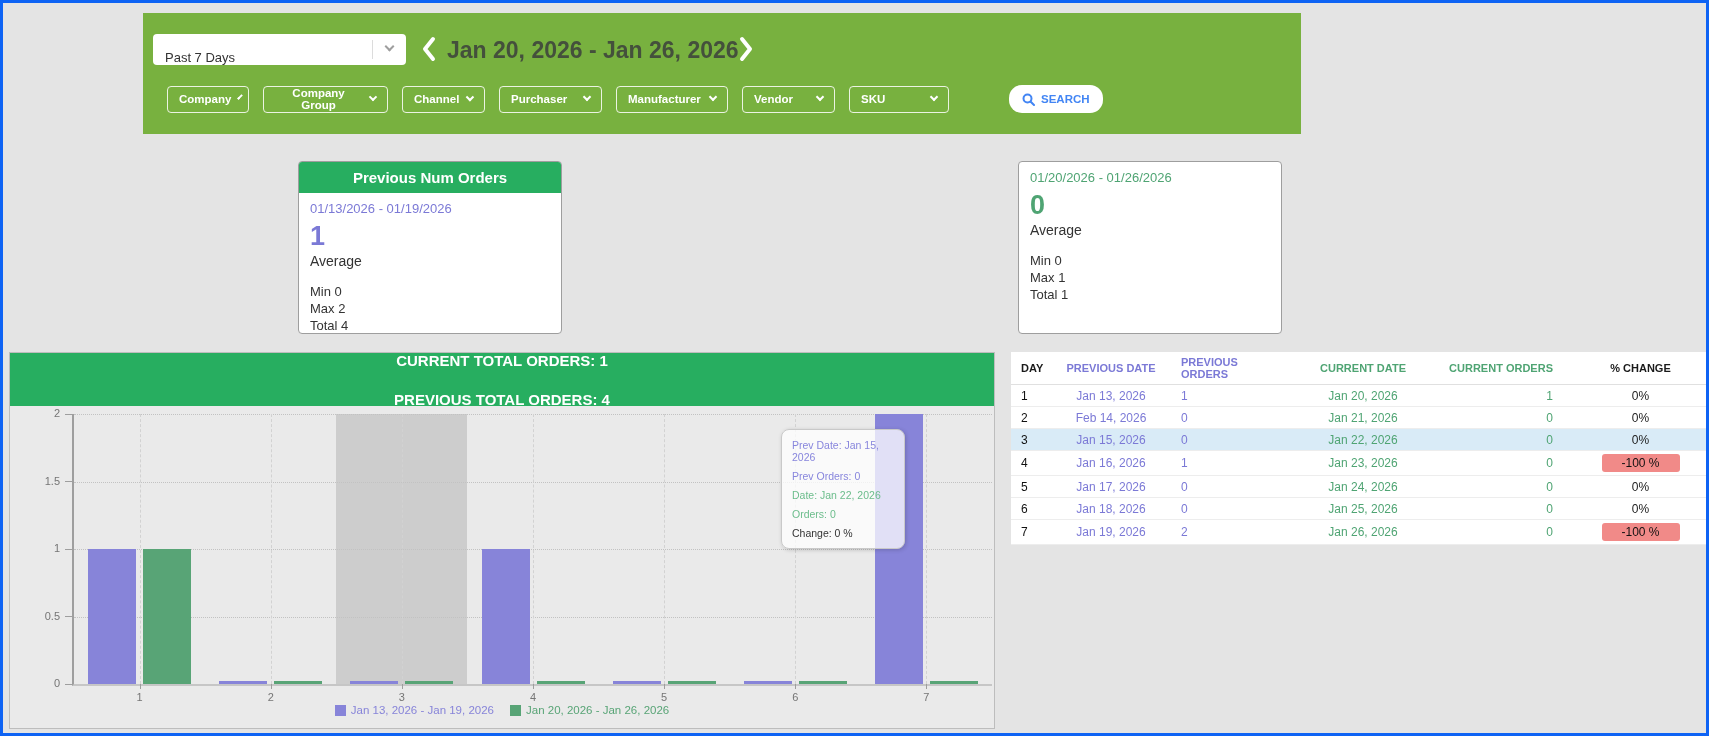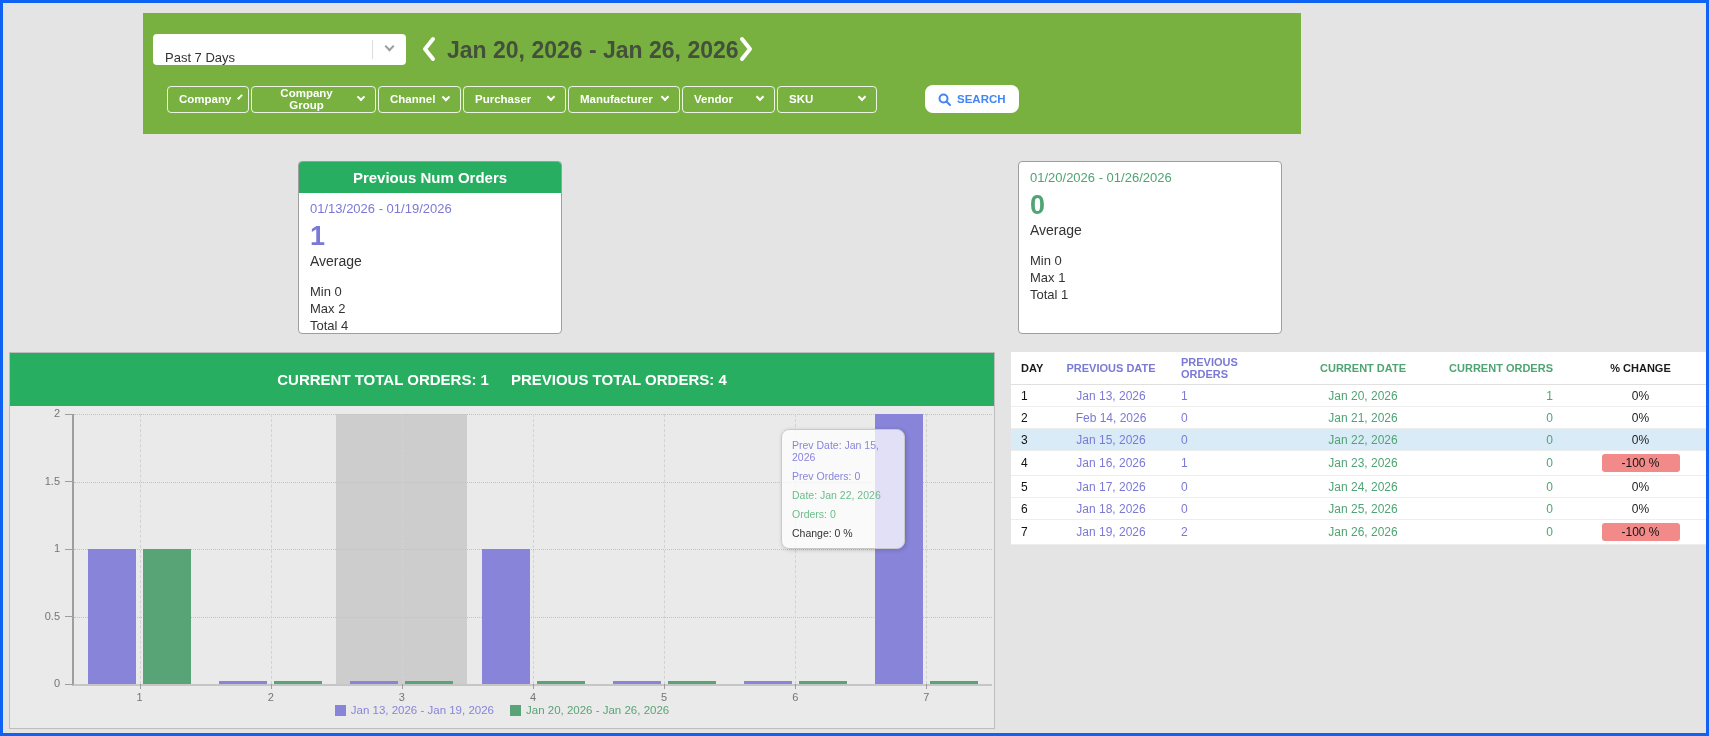--- a/index.html
+++ b/index.html
@@ -17,41 +17,41 @@
   .sel-chev{position:absolute;right:13px;top:13px;color:#9E9E9E}
   .nav-arrow{position:absolute;top:22px;width:22px;height:28px;background:none;border:none;cursor:pointer;
     display:flex;align-items:center;justify-content:center}
   .nav-prev{left:274px}
   .nav-next{left:592px}
   .date-range{position:absolute;left:304px;top:24px;font-size:23px;font-weight:bold;color:#44503C;white-space:nowrap}
   .filters-row{position:absolute;left:24px;top:72px;display:flex;align-items:center}
   .filters{display:flex;align-items:center}
   .filter-btn{height:27px;border:1px solid rgba(255,255,255,.85);border-radius:4px;background:transparent;color:#fff;
     font-weight:bold;font-size:11.5px;display:flex;align-items:center;justify-content:space-between;
-    padding:0 11px;margin-right:2px;cursor:pointer;font-family:inherit}
+    padding:0 11px;margin-right:14px;cursor:pointer;font-family:inherit}
   .filter-btn .chev{width:6px;height:6px;margin-left:8px}
-  .search-btn{height:28px;margin-left:46px;background:#fff;border:none;border-radius:8px;color:#4285F4;font-weight:bold;
+  .search-btn{height:28px;margin-left:46px;background:#fff;border:none;border-radius:13px;color:#4285F4;font-weight:bold;
     font-size:11.5px;display:flex;align-items:center;gap:6px;padding:0 13px;cursor:pointer;font-family:inherit}
 
   
   .card{position:absolute;top:158px;width:264px;height:173px;background:#fff;border:1px solid #9E9E9E;border-radius:4px;overflow:hidden}
   .card-prev{left:295px}
   .card-cur{left:1015px}
   .card-head{height:31px;background:#27AE60;color:#fff;font-weight:bold;font-size:15px;display:flex;align-items:center;justify-content:center}
   .card-body{padding:8px 11px;color:#333}
   .card-date{font-size:13px}
   .purple{color:#7B79D6}
   .green{color:#4FA473}
   .card-value{font-size:27px;font-weight:bold;margin-top:7px;line-height:1}
   .card-avg{font-size:14px;margin-top:3px;margin-bottom:14px}
   .card-stat{font-size:13px;line-height:17px}
 
   
   .chart-panel{position:absolute;left:6px;top:349px;width:986px;height:377px;background:#EAEAEA;border:1px solid #BDBDBD}
-  .chart-head{height:53px;background:#27AE60;color:#fff;display:flex;flex-direction:row;align-items:center;justify-content:center;
+  .chart-head{height:53px;background:#27AE60;color:#fff;display:flex;flex-direction:column;align-items:center;justify-content:center;
     gap:22px;font-weight:bold;font-size:15px}
   .plot{position:absolute;left:62px;top:61px;width:920px;height:272px;border-left:2px solid #9E9E9E;border-bottom:2px solid #C6C6C6}
   .band{position:absolute;bottom:0;height:100%;background:#CDCDCD;z-index:0}
   .hgrid{position:absolute;left:0;width:100%;height:0;border-top:1px dotted #C2C2C2;z-index:1}
   .vgrid{position:absolute;top:0;height:100%;width:0;border-left:1px dashed #D2D2D2;z-index:1}
   .bar{position:absolute;bottom:0;z-index:2}
   .ylab{position:absolute;width:42px;text-align:right;font-size:11px;color:#757575}
   .xlab{position:absolute;width:40px;text-align:center;font-size:11px;color:#757575}
   .ytick{position:absolute;width:7px;height:1px;background:#9E9E9E}
   .xtick{position:absolute;width:1px;height:5px;background:#9E9E9E}

